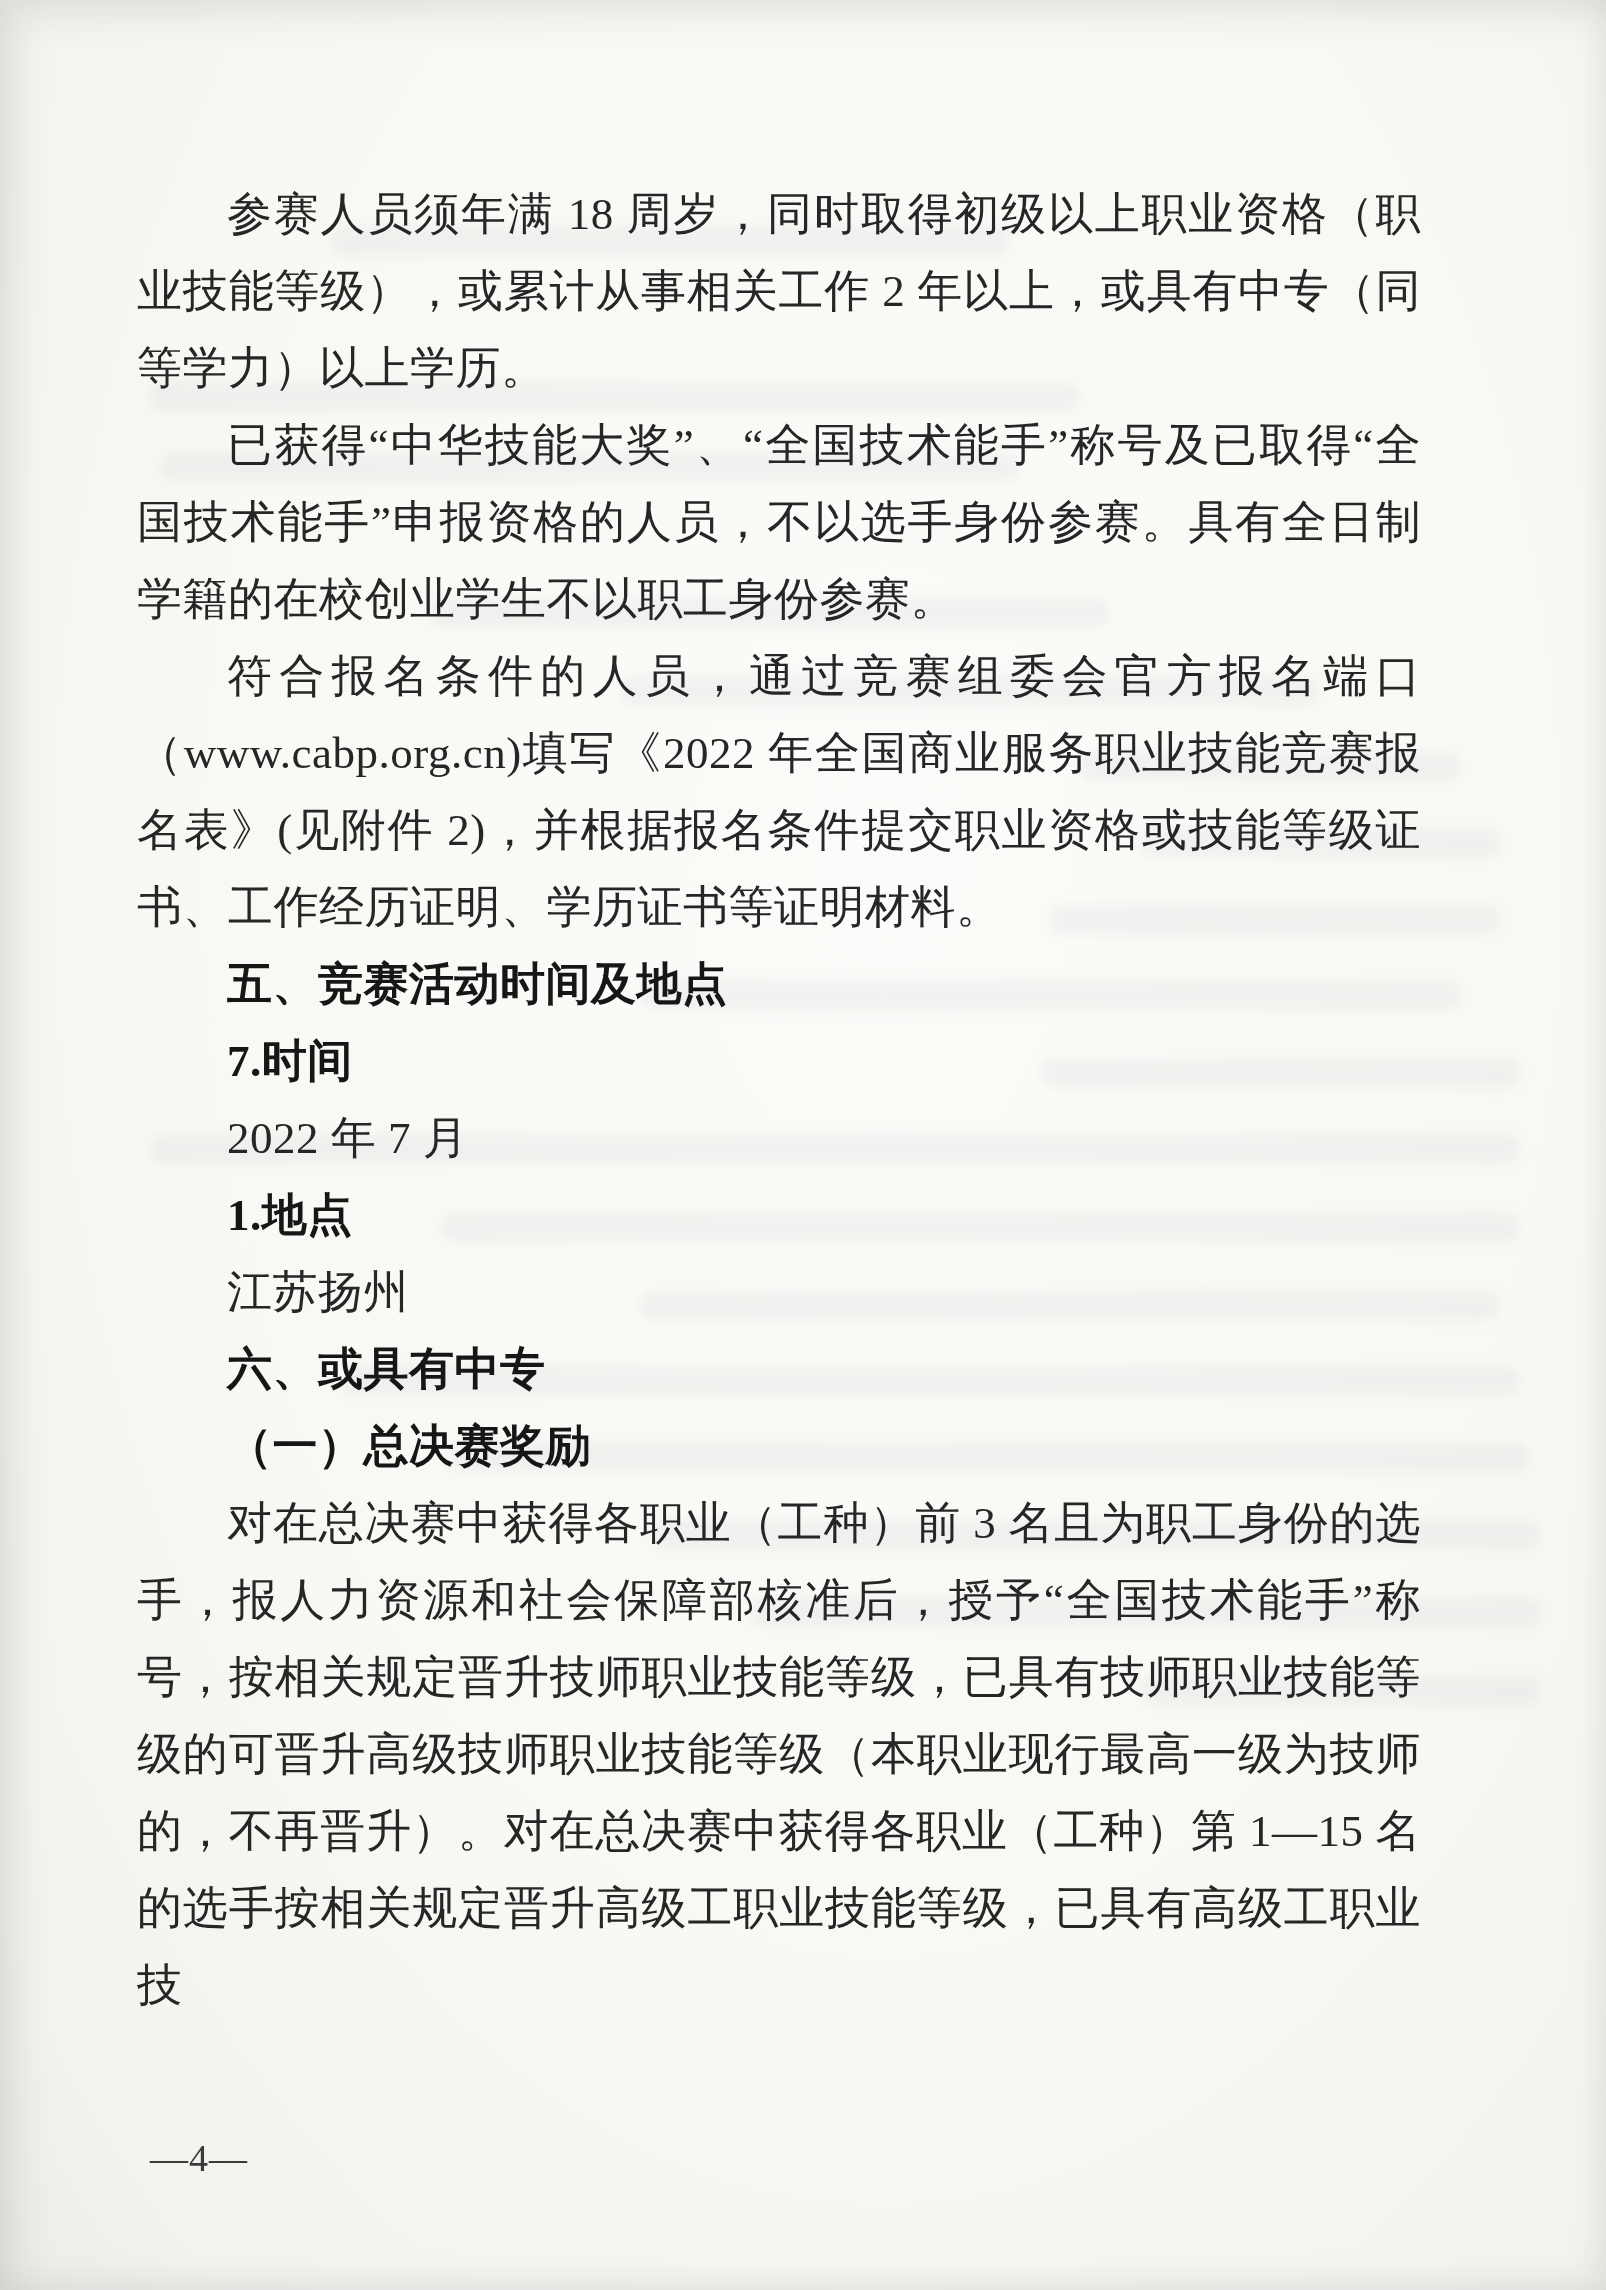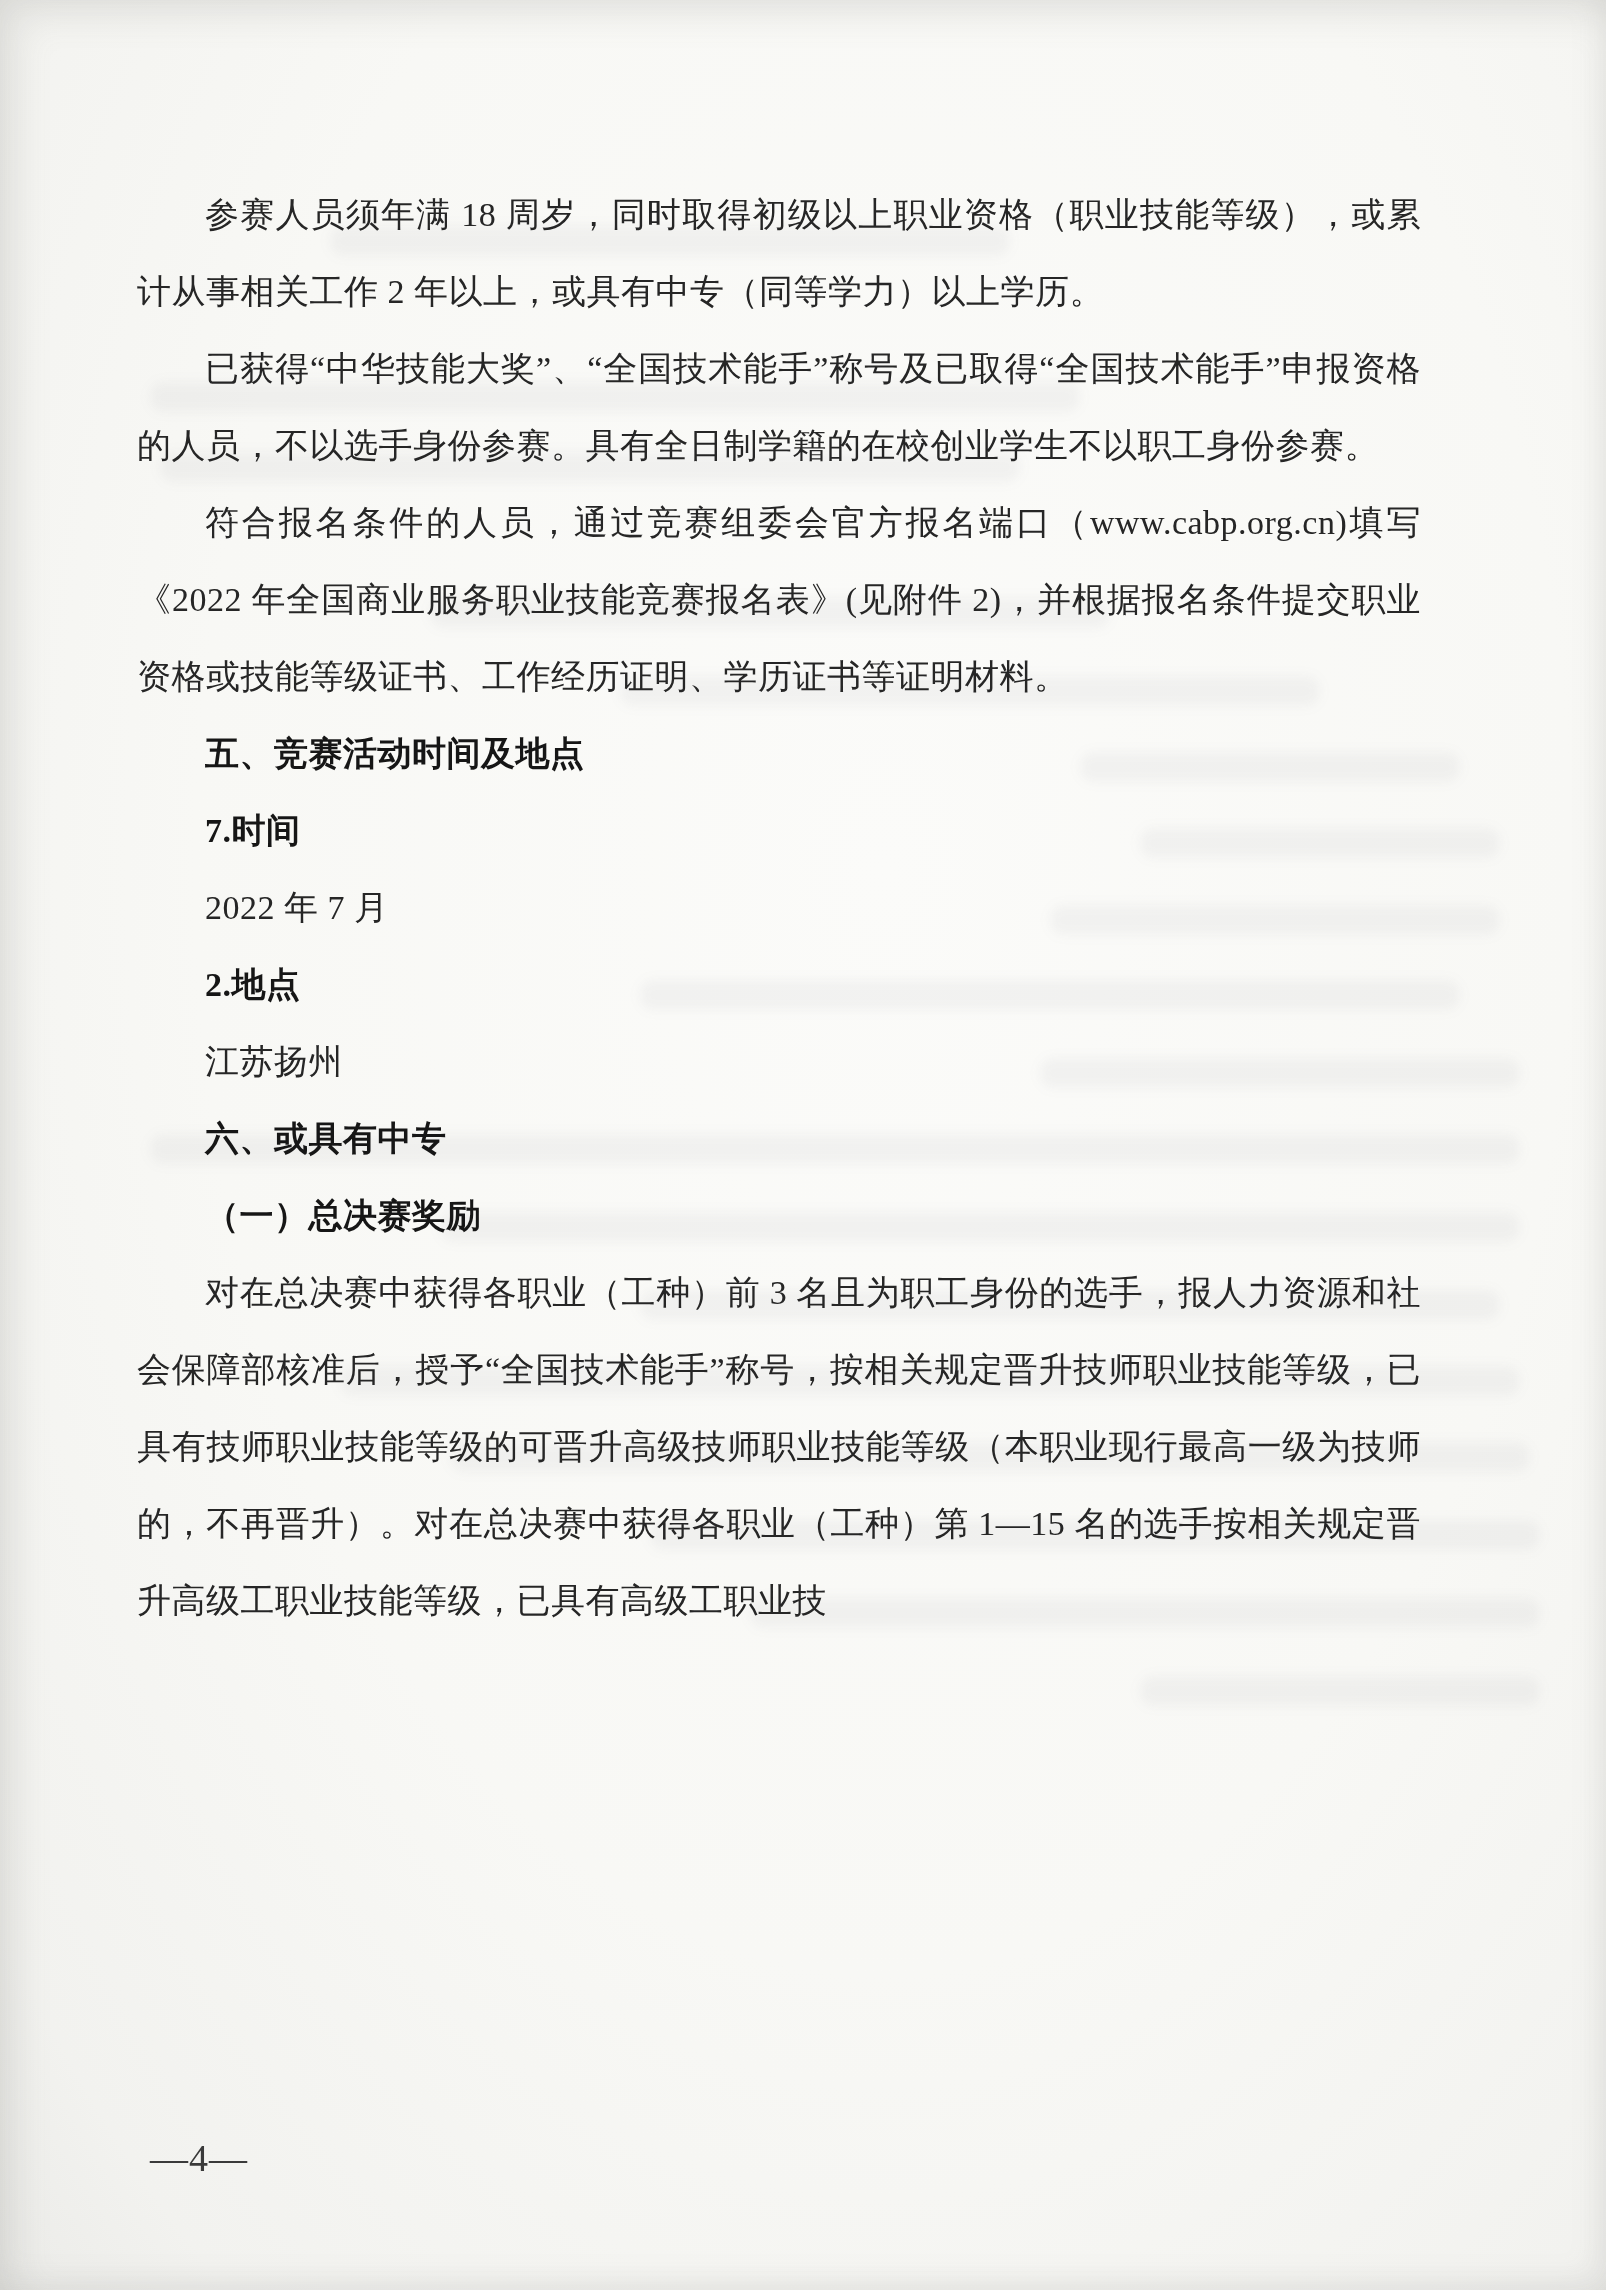--- a/index.html
+++ b/index.html
@@ -21,21 +21,21 @@
   
   .bleed-layer { position: absolute; inset: 0; pointer-events: none; }
   .smudge {
     position: absolute; height: 30px; border-radius: 14px;
     background: rgba(88, 92, 108, 0.055);
     filter: blur(6px);
   }
   .content {
     position: absolute;
     left: 137px; top: 176px; width: 1284px;
-    font-size: 34px; line-height: 77px;
+    font-size: 45px; line-height: 77px;
     color: #262626;
     text-align: justify;
     text-justify: inter-ideograph;
     letter-spacing: 0.5px;
   }
   .content p.block { margin: 0; text-indent: 2em; }
   .content p.heading { font-weight: 700; color: #161616; }
   .page-number {
     position: absolute; left: 150px; top: 2134px;
     font-size: 38px; line-height: 48px; color: #3a3a3a;
@@ -68,21 +68,21 @@
     <div class="smudge" style="left:1140px; top:1676px; width:400px;"></div>
   </div>
 
   <div class="content">
       <p class="block body">参赛人员须年满 18 周岁，同时取得初级以上职业资格（职业技能等级），或累计从事相关工作 2 年以上，或具有中专（同等学力）以上学历。</p>
       <p class="block body">已获得“中华技能大奖”、“全国技术能手”称号及已取得“全国技术能手”申报资格的人员，不以选手身份参赛。具有全日制学籍的在校创业学生不以职工身份参赛。</p>
       <p class="block body">符合报名条件的人员，通过竞赛组委会官方报名端口（www.cabp.org.cn)填写《2022 年全国商业服务职业技能竞赛报名表》(见附件 2)，并根据报名条件提交职业资格或技能等级证书、工作经历证明、学历证书等证明材料。</p>
       <p class="block heading">五、竞赛活动时间及地点</p>
       <p class="block heading">7.时间</p>
       <p class="block body">2022 年 7 月</p>
-      <p class="block heading">2.地点</p>
+      <p class="block heading">1.地点</p>
       <p class="block body">江苏扬州</p>
       <p class="block heading">六、或具有中专</p>
       <p class="block heading">（一）总决赛奖励</p>
       <p class="block body">对在总决赛中获得各职业（工种）前 3 名且为职工身份的选手，报人力资源和社会保障部核准后，授予“全国技术能手”称号，按相关规定晋升技师职业技能等级，已具有技师职业技能等级的可晋升高级技师职业技能等级（本职业现行最高一级为技师的，不再晋升）。对在总决赛中获得各职业（工种）第 1—15 名的选手按相关规定晋升高级工职业技能等级，已具有高级工职业技</p>
     </div>
 
   <div class="page-number">—4—</div>
 
 </div>
 

